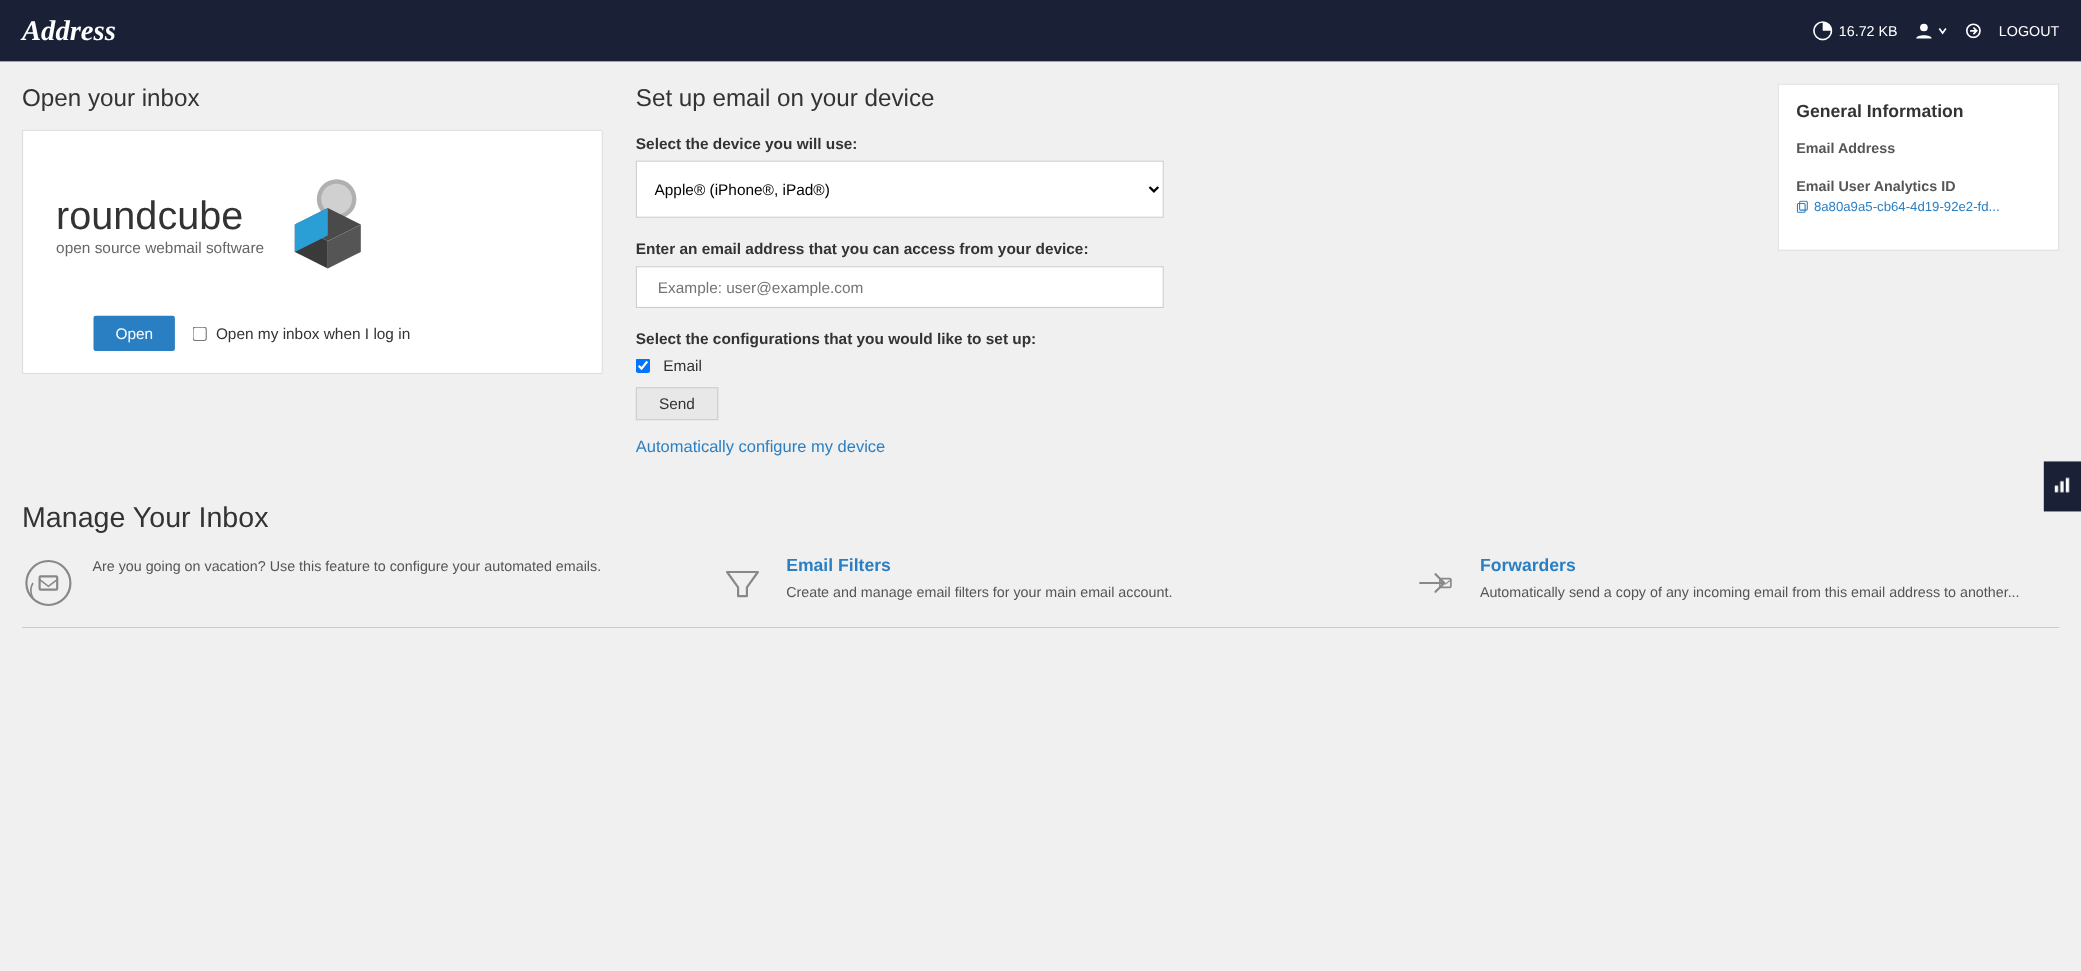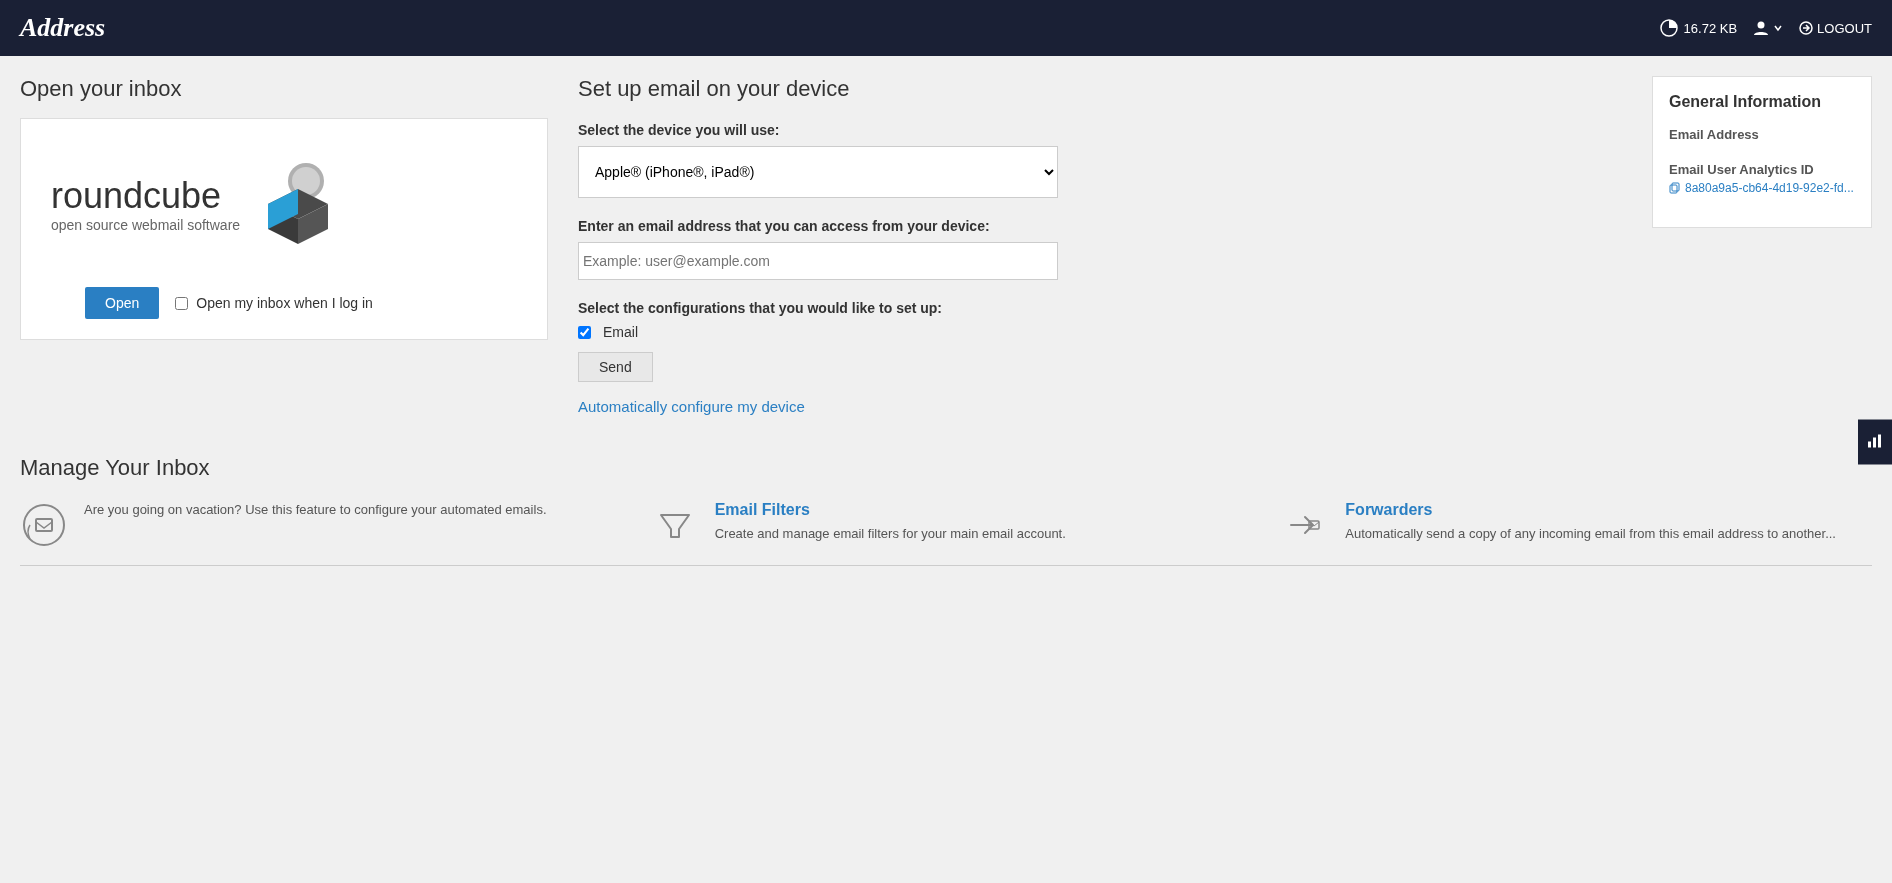--- a/index.html
+++ b/index.html
@@ -43,21 +43,21 @@
       gap: 4px;
     }
     .logout-btn {
       background: none;
       border: none;
       color: white;
       cursor: pointer;
       font-size: 13px;
       display: flex;
       align-items: center;
-      gap: 4px;
+      gap: 16px;
     }
     .chevron-down {
       width: 10px;
       height: 10px;
     }
 
     
     .main-content {
       display: flex;
       gap: 0;
@@ -150,21 +150,21 @@
       padding: 16px 12px;
       border: 1px solid #ccc;
       font-size: 14px;
       background: white;
       cursor: pointer;
       appearance: auto;
     }
     .email-input {
       width: 100%;
       max-width: 480px;
-      padding: 10px 4px;
+      padding: 10px 19px;
       border: 1px solid #ccc;
       font-size: 14px;
       color: #4c1d95;
     }
     .config-options {
       margin-bottom: 16px;
     }
     .config-checkbox-row {
       display: flex;
       align-items: center;
@@ -182,21 +182,21 @@
     .auto-config-link {
       color: #2a7fc3;
       text-decoration: none;
       font-size: 15px;
       display: block;
       margin-top: 16px;
     }
 
     
     .right-panel {
-      width: 220px;
+      width: 256px;
       flex-shrink: 0;
       background: white;
       border: 1px solid #ddd;
       padding: 16px;
       height: fit-content;
     }
     .right-panel-title {
       font-size: 16px;
       font-weight: bold;
       margin-bottom: 16px;
@@ -233,21 +233,21 @@
       border: none;
       writing-mode: horizontal-tb;
     }
 
     
     .bottom-section {
       padding: 20px 20px 0 20px;
       background: #f0f0f0;
     }
     .manage-title {
-      font-size: 22px;
+      font-size: 26px;
       font-weight: normal;
       color: #333;
       margin-bottom: 20px;
     }
     .manage-grid {
       display: flex;
       gap: 40px;
     }
     .manage-item {
       display: flex;

